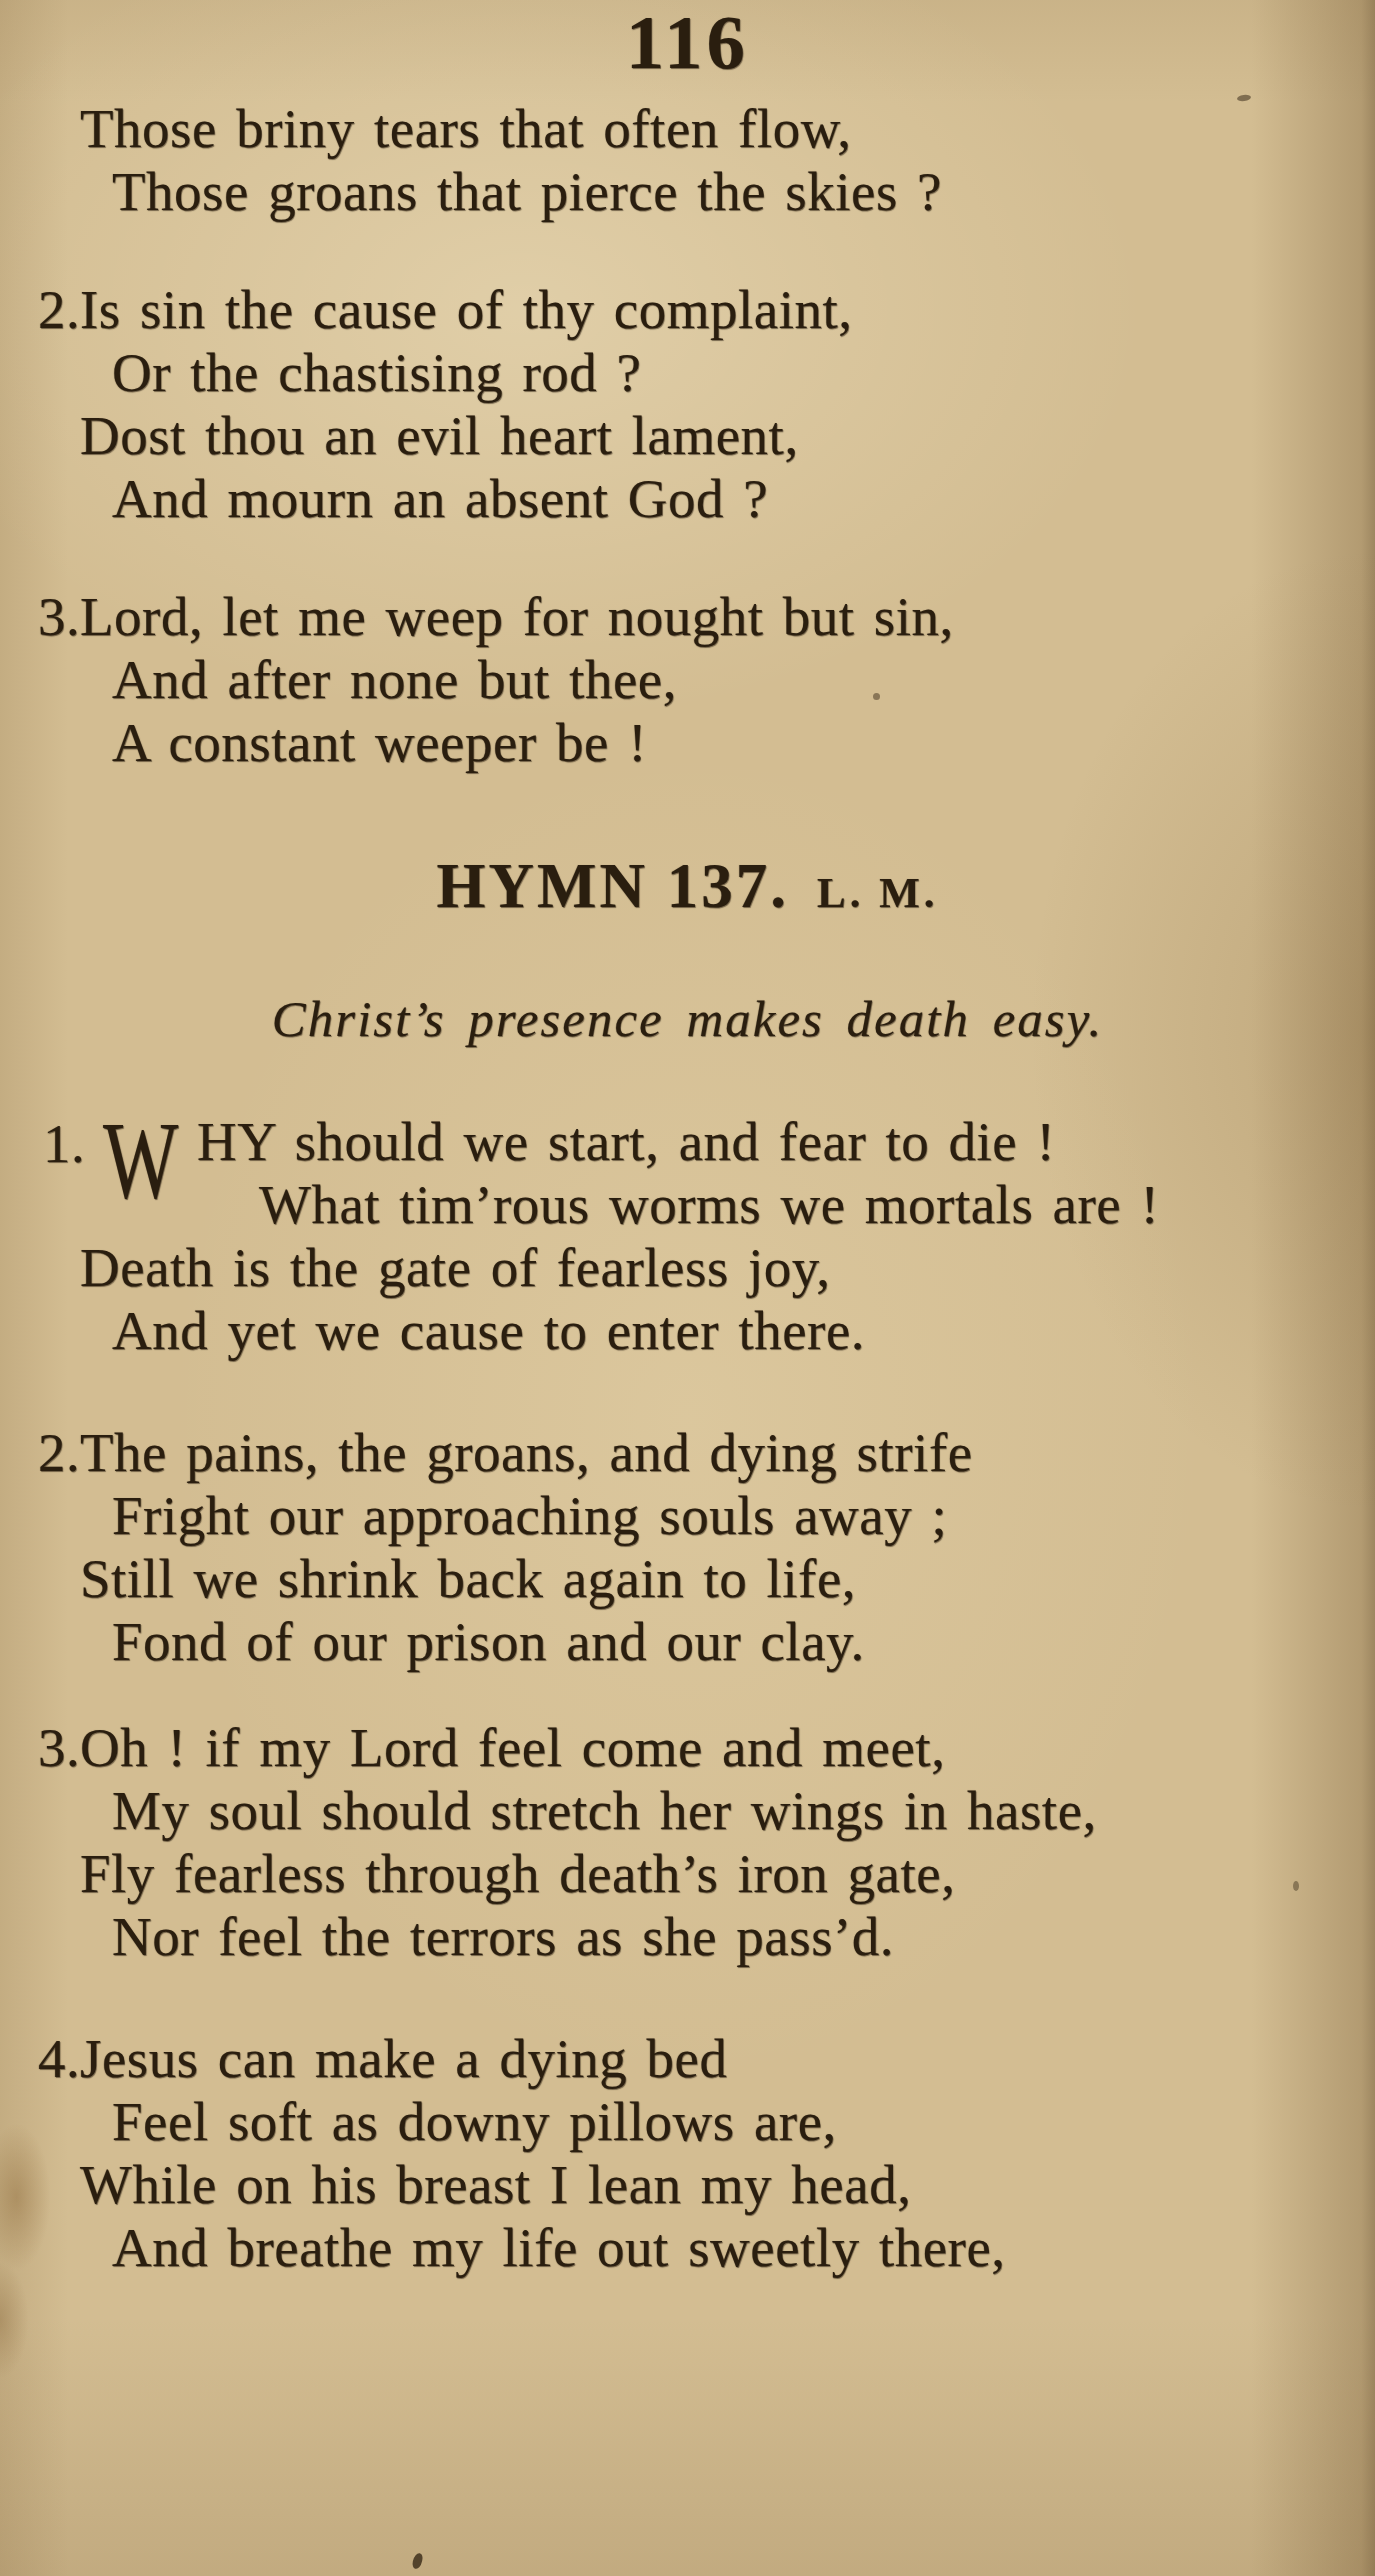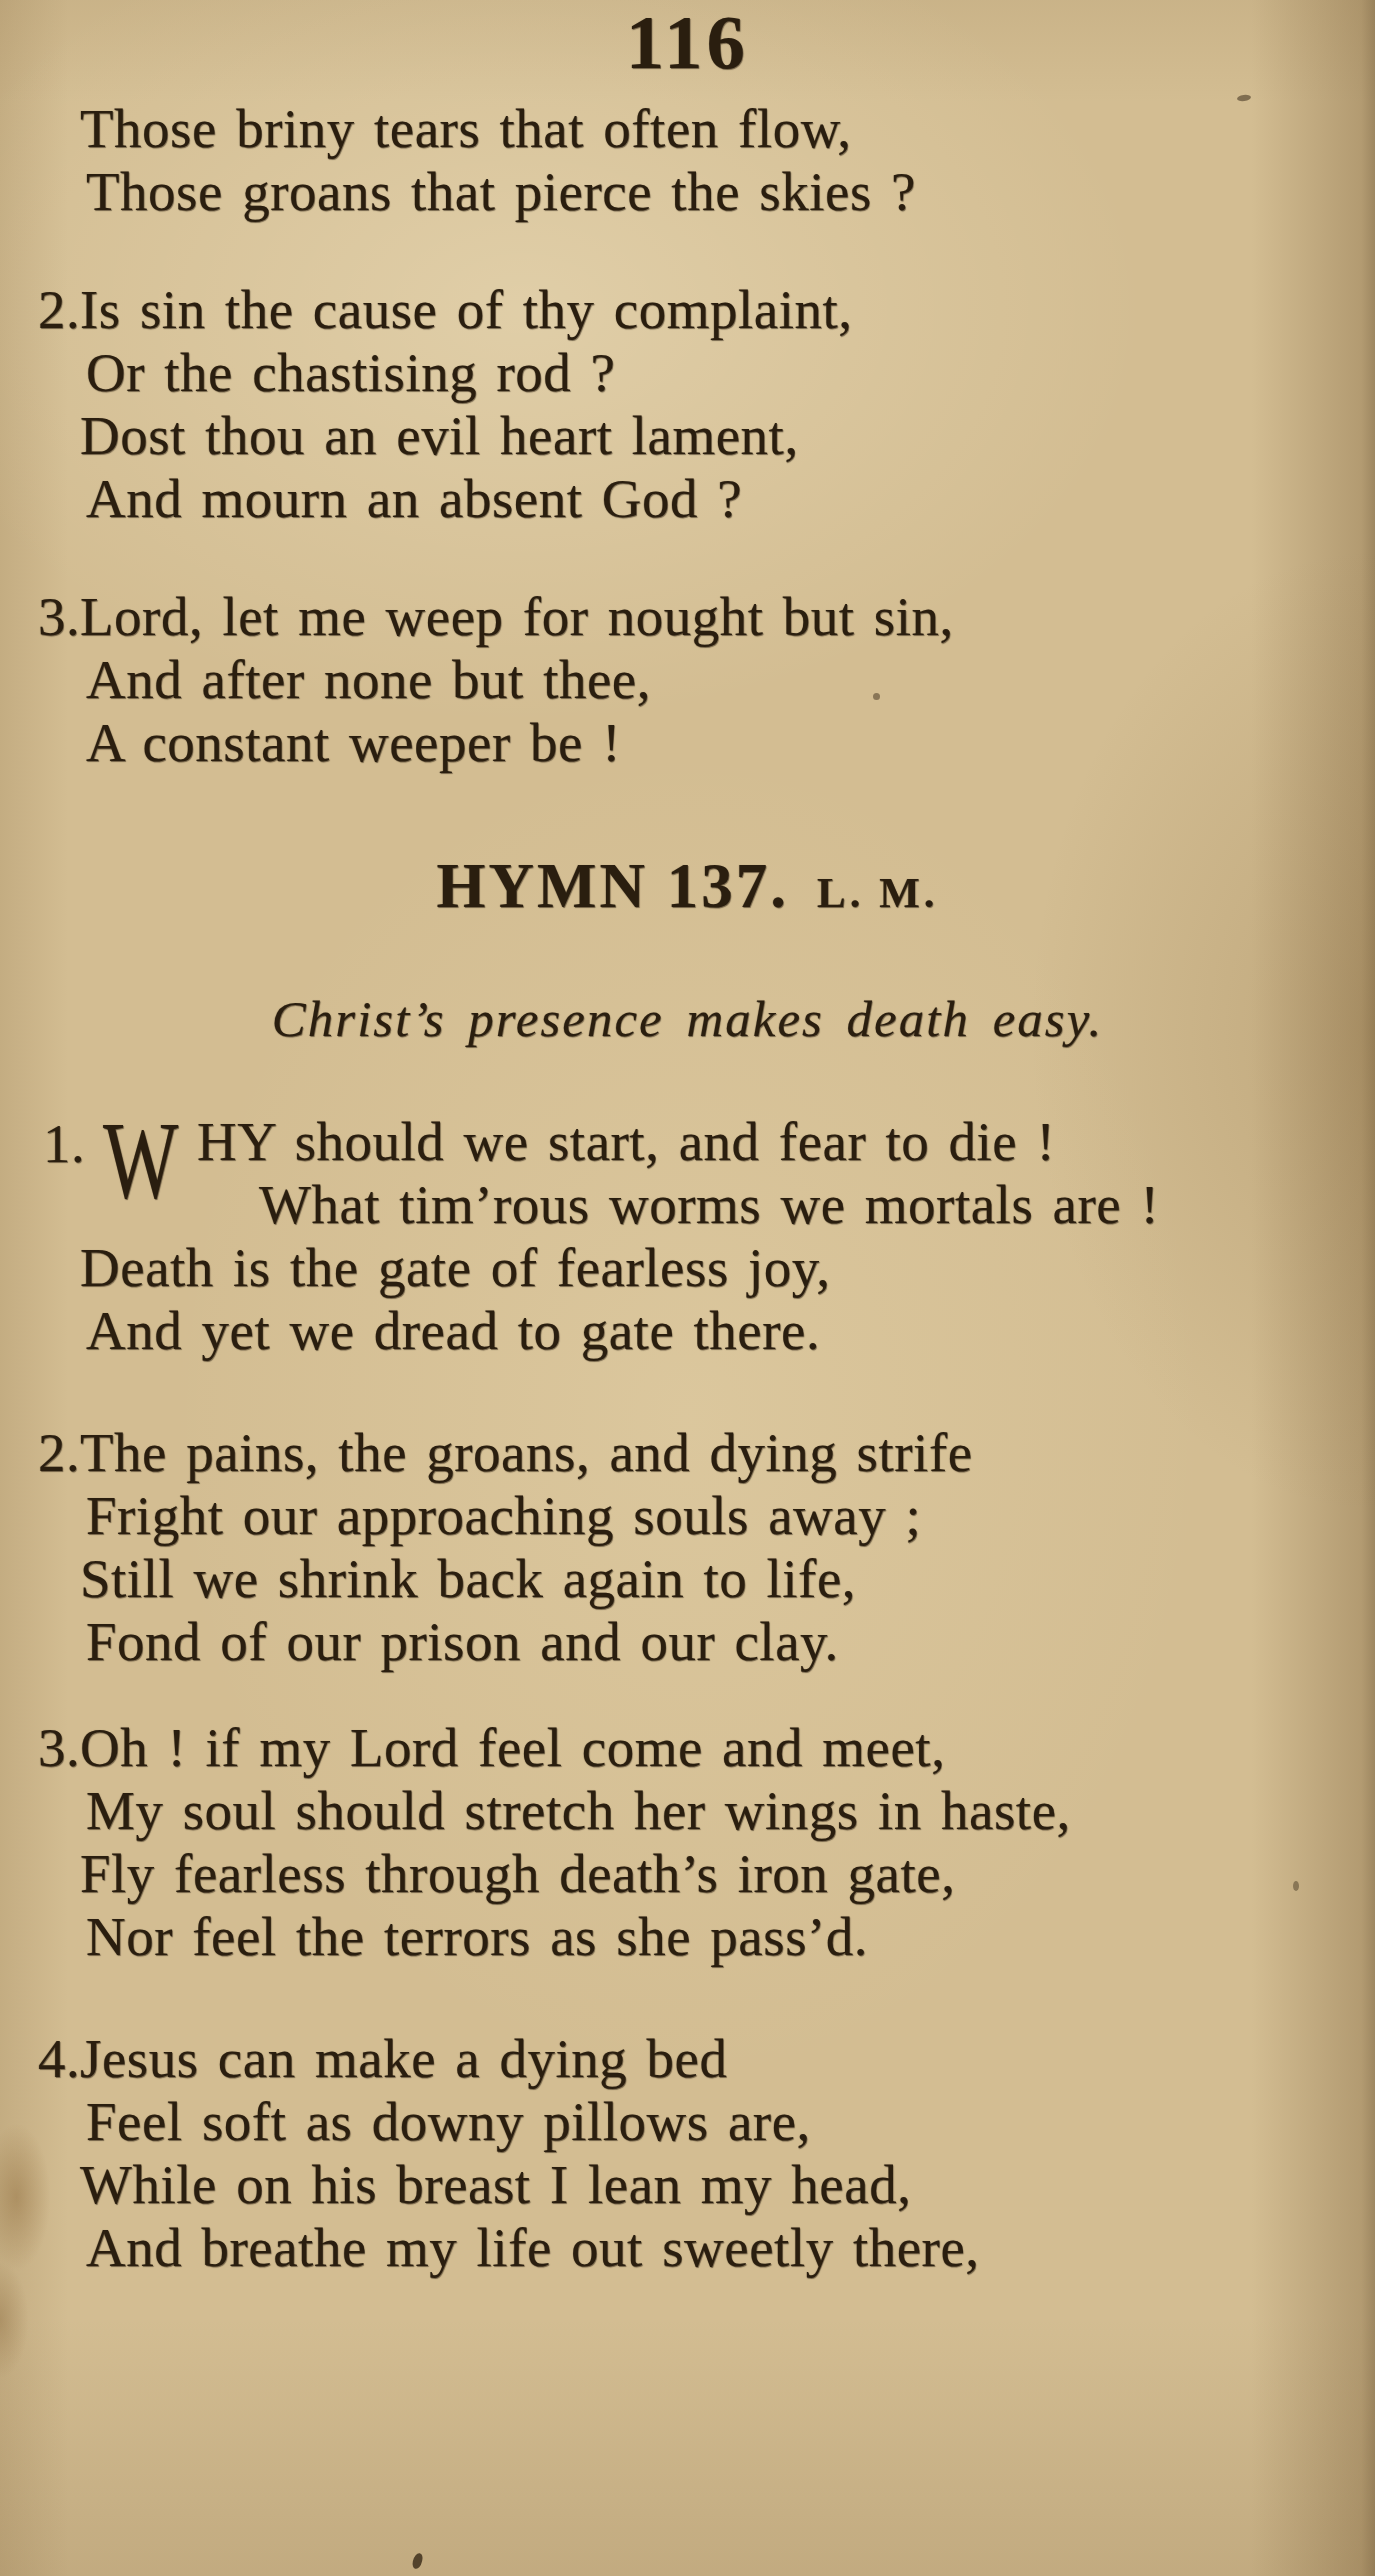--- a/index.html
+++ b/index.html
@@ -51,21 +51,21 @@
     letter-spacing: 0.5px;
     word-spacing: 5px;
   }
   .vnum {
     position: absolute;
     left: 38px;
     top: 0;
   }
   .line { white-space: nowrap; }
   .line.l1 { padding-left: 80px; }
-  .line.l2 { padding-left: 86px; }
+  .line.l2 { padding-left: 112px; }
 
   .s-a  { margin-top: 0; }
   .s-b  { margin-top: 55px; }
   .s-c  { margin-top: 55px; }
 
   .hymn-head {
     margin-top: 77px;
     text-align: center;
     line-height: 71px;
     white-space: nowrap;
@@ -173,21 +173,21 @@
     </div>
 
     <div class="hymn-subtitle ink">Christ’s presence makes death easy.</div>
 
     <div class="stanza h-1 stanza-drop ink">
       <span class="vnum">1.</span>
       <span class="dropcap">W</span>
       <div class="line ld1">HY should we start, and fear to die !</div>
       <div class="line ld2">What tim’rous worms we mortals are !</div>
       <div class="line l1">Death is the gate of fearless joy,</div>
-      <div class="line l2">And yet we dread to gate there.</div>
+      <div class="line l2">And yet we cause to enter there.</div>
     </div>
 
     <div class="stanza h-2 ink">
       <span class="vnum">2.</span>
       <div class="line l1">The pains, the groans, and dying strife</div>
       <div class="line l2">Fright our approaching souls away ;</div>
       <div class="line l1">Still we shrink back again to life,</div>
       <div class="line l2">Fond of our prison and our clay.</div>
     </div>
 

